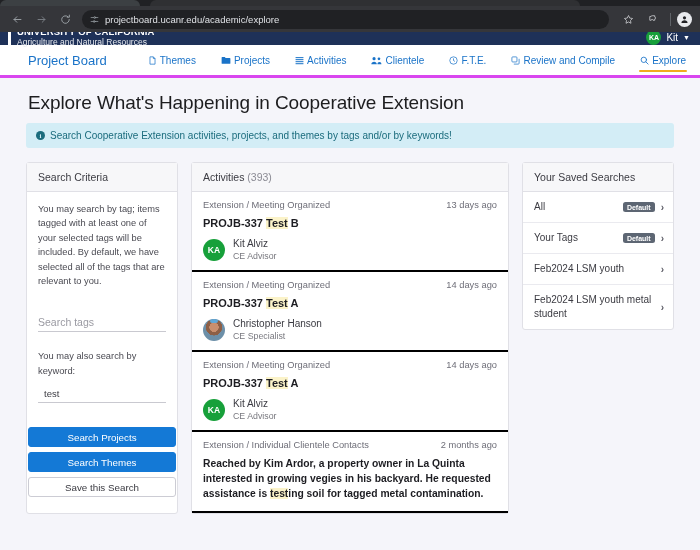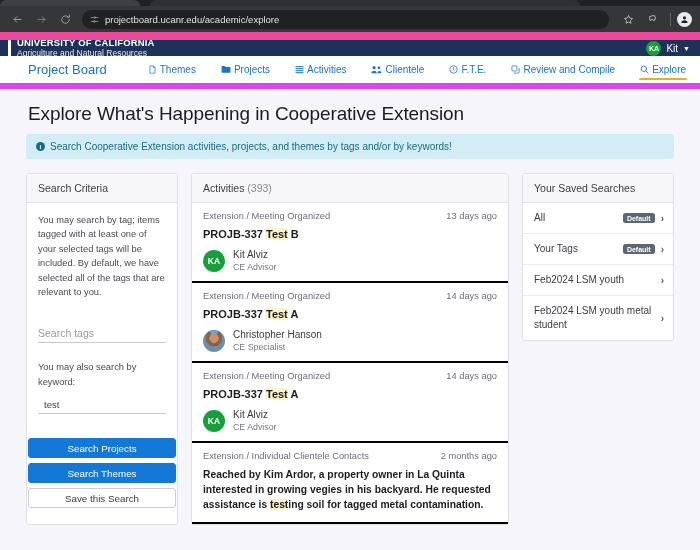--- a/index.html
+++ b/index.html
@@ -5,22 +5,22 @@
   * { box-sizing: border-box; margin: 0; padding: 0; }
   html, body {
     width: 700px; height: 550px;
     overflow: hidden;
     font-family: "Liberation Sans", sans-serif;
     background: #f5f5fa;
   }
 
   
   #browser-chrome {
-    background: #ec4899;
-    height: 40px;
+    background: #7dd3fc;
+    height: 29px;
     position: relative;
   }
   #tabstrip {
     height: 6px;
     background: #202124;
     display: flex;
     align-items: flex-end;
   }
   .tab-stub {
     height: 6px;
@@ -104,21 +104,21 @@
   #user-name { color: #fff; font-size: 10px; }
   #user-caret { color: #fff; font-size: 7px; }
 
   
   #app-nav {
     height: 33px;
     background: #ffffff;
     display: flex;
     align-items: stretch;
     padding-left: 28px;
-    border-bottom: 6px solid #d946ef;
+    border-bottom: 3px solid #d946ef;
   }
   #app-title {
     color: #1a73c8; font-size: 13px;
     display: flex; align-items: center;
     margin-right: 40px;
     white-space: nowrap;
   }
   #nav-links { display: flex; align-items: stretch; gap: 23px; }
   .nav-link {
     display: flex; align-items: center; gap: 3px;

